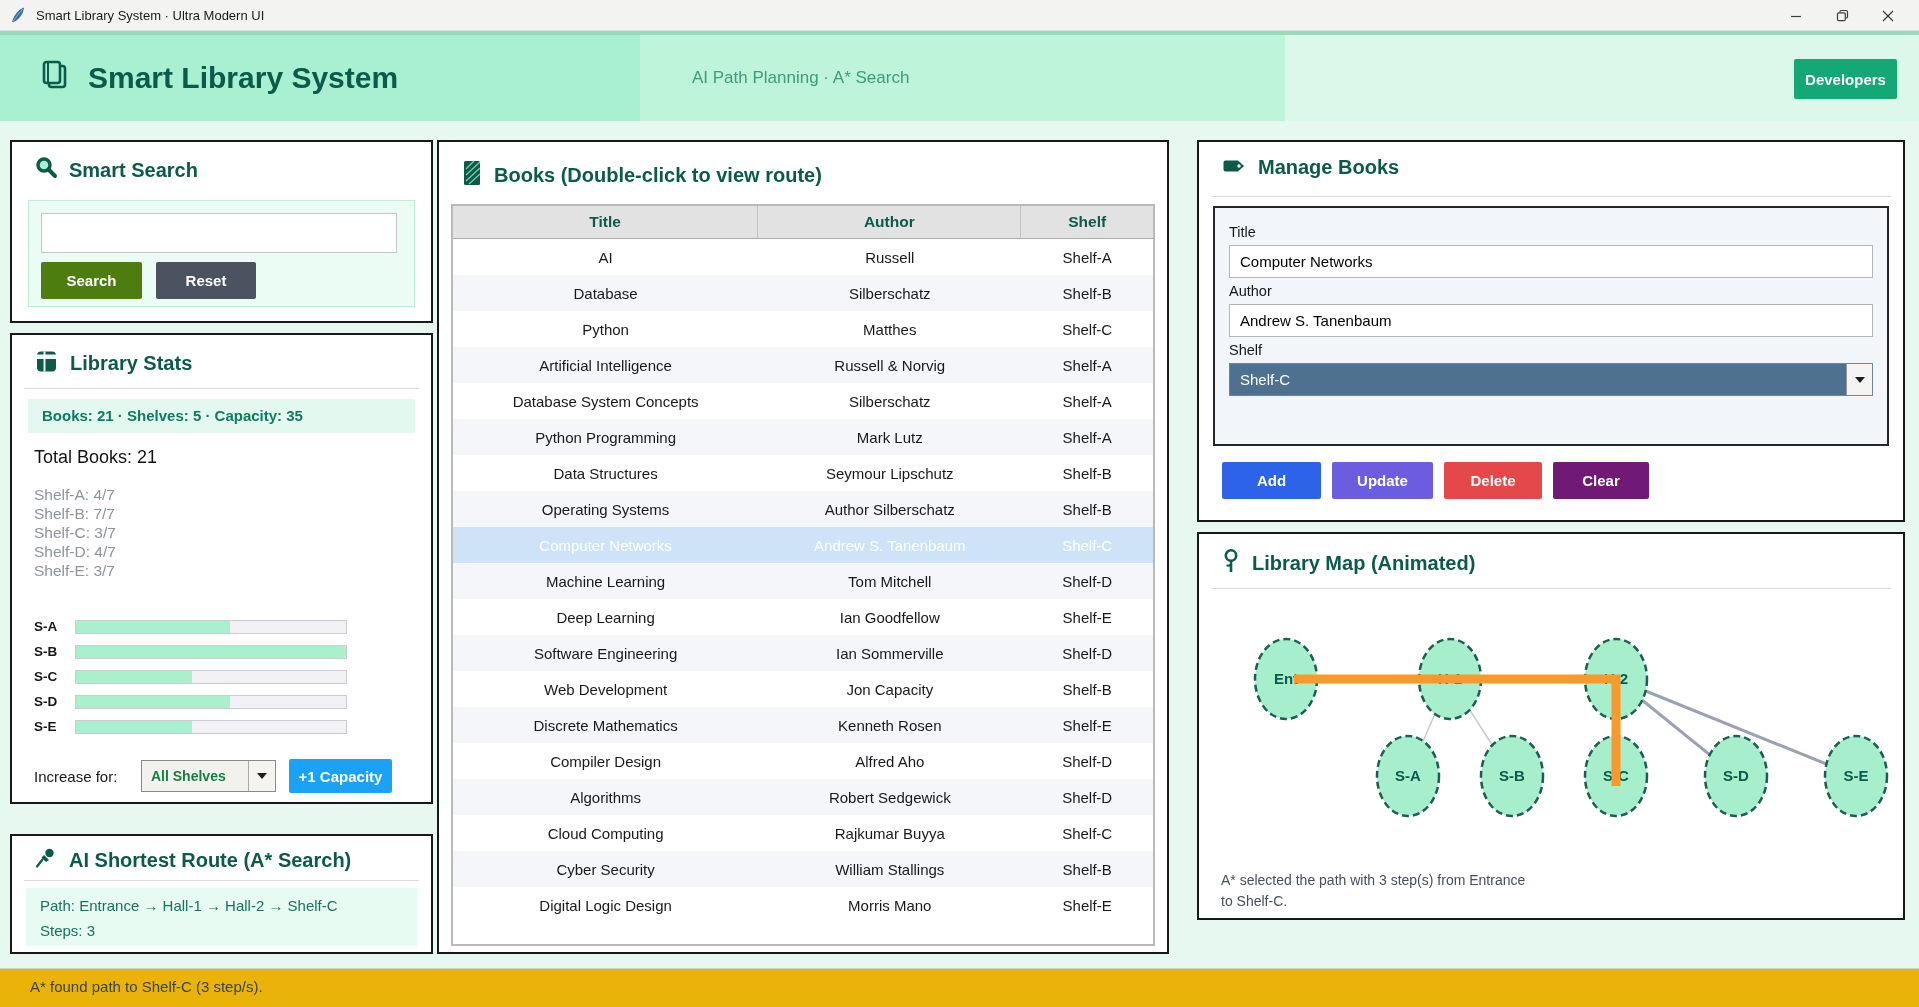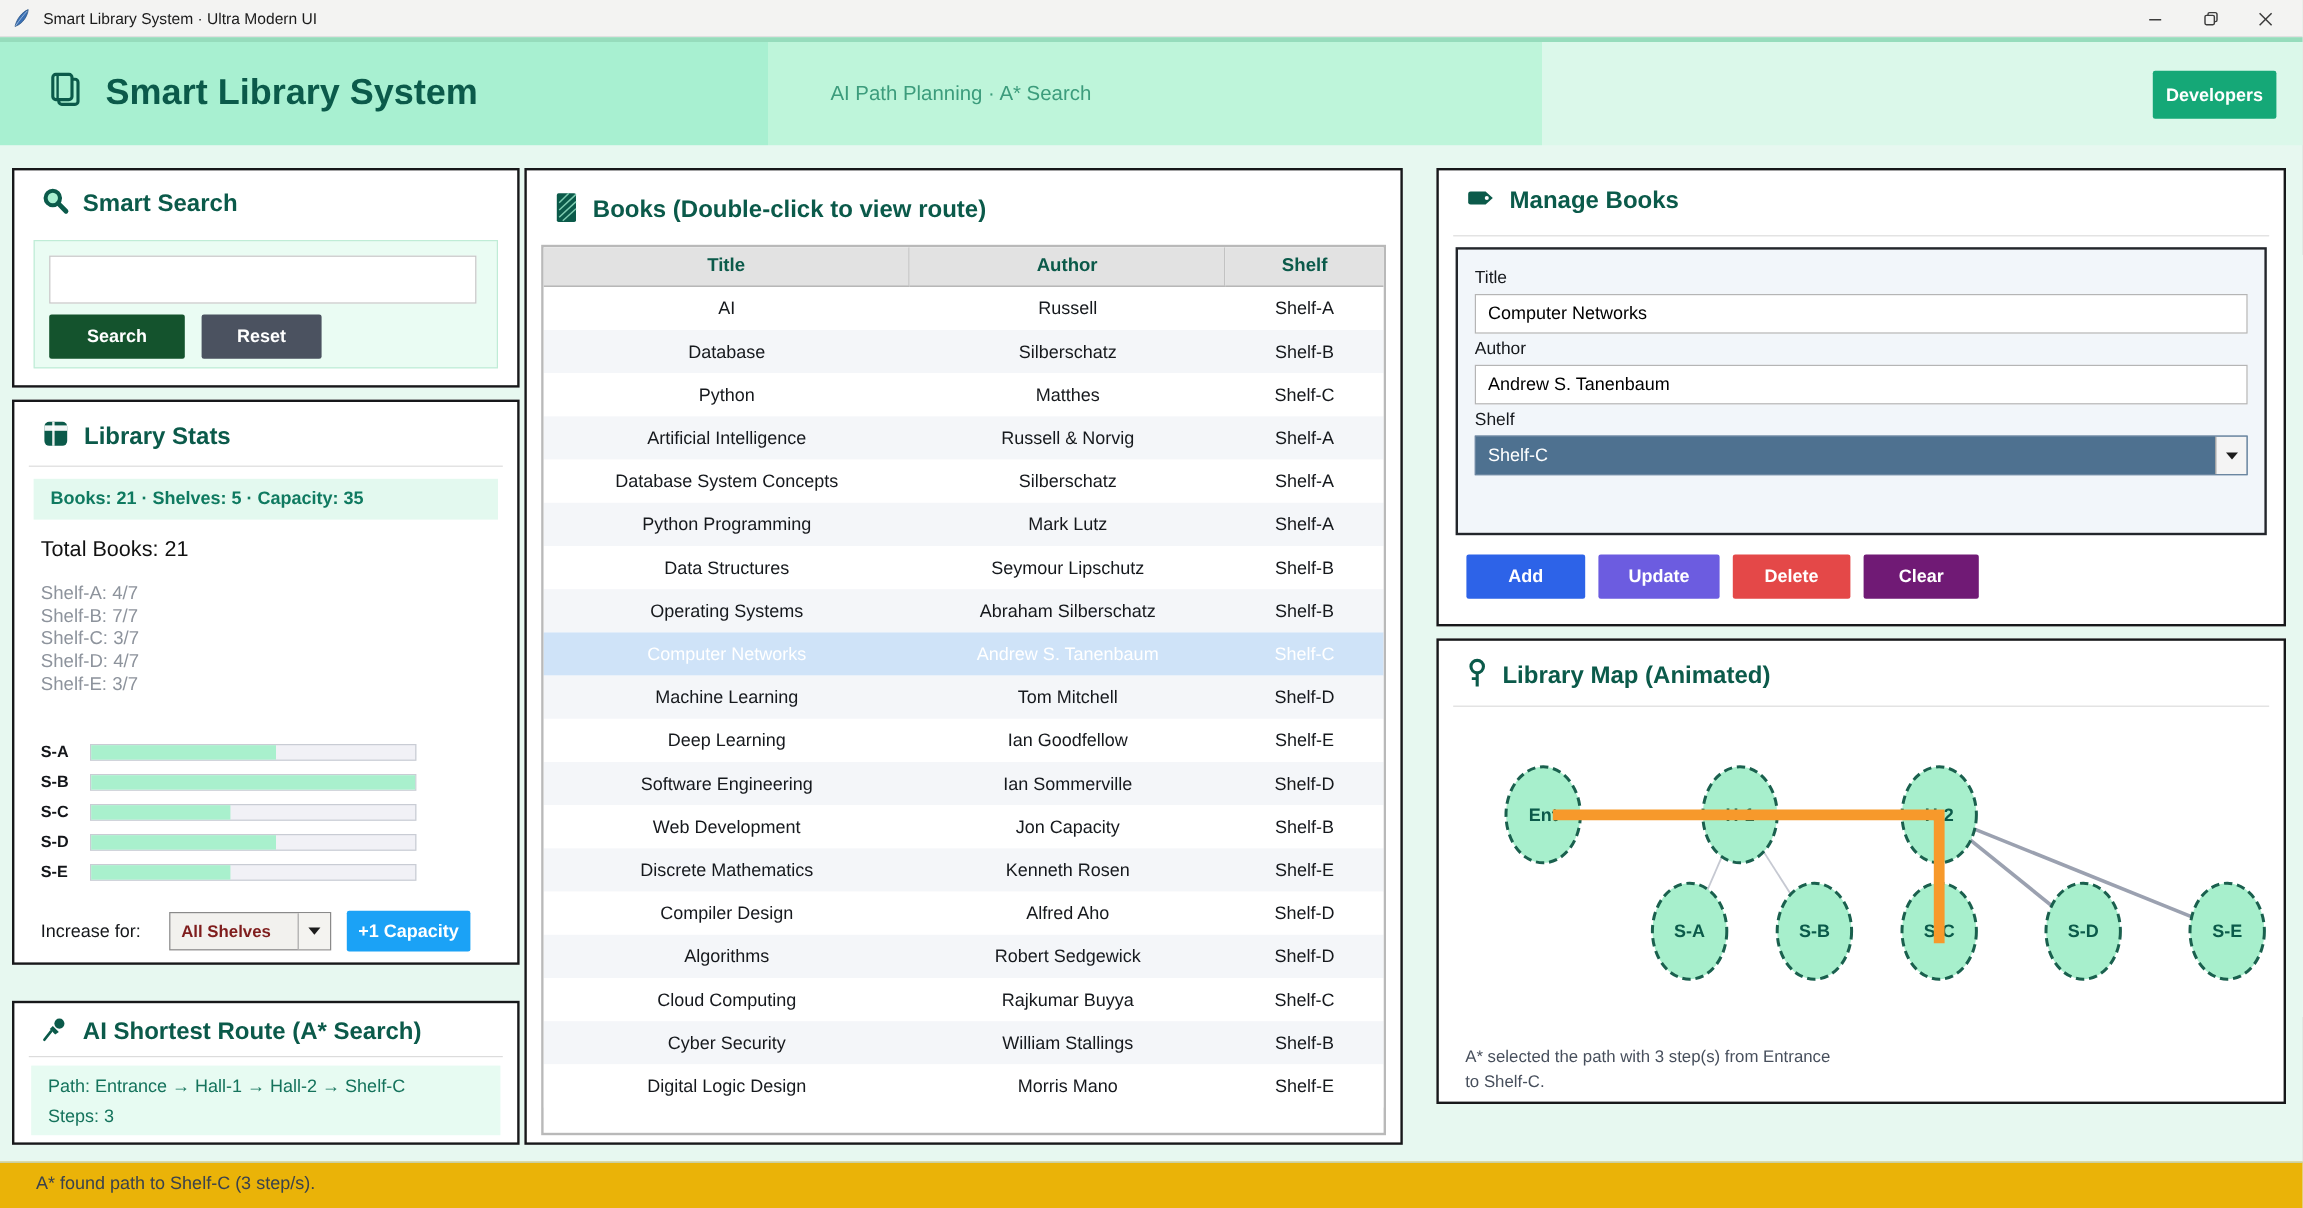--- a/index.html
+++ b/index.html
@@ -34,39 +34,39 @@
   .card-title { font-size:20px; font-weight:bold; color:#0b5a4a; white-space:nowrap; }
   .divider { position:absolute; left:12px; right:12px; height:0; border-top:1px solid #dcdcdc; }
   
   #search-card { left:10px; top:140px; width:423px; height:183px; }
   .search-panel { position:absolute; left:16px; right:16px; top:58px; bottom:14px;
     background:#eafcf3; border:1px solid #bfecd6; padding:12px; }
   .search-input { width:356px; height:40px; border:1px solid #c6c6c6; background:#fff;
     font-family:inherit; font-size:15px; padding:0 8px; display:block; }
   .search-btn-row { margin-top:9px; display:flex; gap:14px; }
   .btn { border:none; color:#fff; font-weight:bold; font-family:inherit; font-size:15px; border-radius:2px; }
-  .btn-search { width:113px; height:37px; background:#14532d; }
+  .btn-search { width:101px; height:37px; background:#4d7c0f; }
   .btn-reset  { width:100px; height:37px; background:#4b5260; }
   
   #stats-card { left:10px; top:333px; width:423px; height:471px; }
   #stats-card .divider { top:53px; }
   .stats-banner { position:absolute; left:16px; right:16px; top:64px; height:34px; background:#e3f9ef;
     font-size:15px; font-weight:bold; color:#0f7a60; line-height:34px; padding-left:14px; }
   .stats-total { position:absolute; left:22px; top:112px; font-size:18px; font-weight:normal; color:#121212; }
   .shelf-lines { position:absolute; left:22px; top:150px; font-size:15.5px; color:#8d939c; line-height:19px; }
   .bars { position:absolute; left:22px; top:279px; width:380px; }
   .bar-row { display:flex; align-items:center; height:25px; }
   .bar-label { width:41px; font-size:13.5px; font-weight:bold; color:#14161a; }
   .bar-track { width:272px; height:14px; background:#f1f1f6; border:1px solid #c9ccd4; }
   .bar-fill { height:100%; background:#a9f0cd; }
   .increase-row { position:absolute; left:22px; top:424px; display:flex; align-items:center; }
   .increase-label { font-size:15px; color:#15171a; width:107px; }
   .combo-classic { width:135px; height:32px; background:#f2f1ee; border:1px solid #8a8a8a;
     display:flex; align-items:center; }
-  .combo-classic .combo-text { flex:1; font-size:14px; font-weight:bold; color:#7f1d1d; padding-left:9px; }
+  .combo-classic .combo-text { flex:1; font-size:14px; font-weight:bold; color:#15803d; padding-left:9px; }
   .combo-classic .combo-arrow { width:27px; height:100%; border-left:1px solid #a9a9a9;
     display:flex; align-items:center; justify-content:center; background:#f4f3f0; }
   .tri-down { width:0; height:0; border-left:5px solid transparent; border-right:5px solid transparent;
     border-top:6px solid #1c1c1c; }
   .btn-capacity { width:103px; height:34px; background:#1ba2f6; margin-left:13px; }
   
   #route-card { left:10px; top:834px; width:423px; height:120px; }
   #route-card .divider { top:44px; }
   #route-card .card-head { top:10px; }
   .route-box { position:absolute; left:14px; right:14px; top:52px; height:58px; background:#e7fbf2; padding:9px 14px; }
@@ -325,21 +325,21 @@
             <div class="tcell c1">Mark Lutz</div>
             <div class="tcell c2">Shelf-A</div>
           </div>
           <div class="trow">
             <div class="tcell c0">Data Structures</div>
             <div class="tcell c1">Seymour Lipschutz</div>
             <div class="tcell c2">Shelf-B</div>
           </div>
           <div class="trow alt">
             <div class="tcell c0">Operating Systems</div>
-            <div class="tcell c1">Abraham Silberschatz</div>
+            <div class="tcell c1">Author Silberschatz</div>
             <div class="tcell c2">Shelf-B</div>
           </div>
           <div class="trow sel">
             <div class="tcell c0">Computer Networks</div>
             <div class="tcell c1">Andrew S. Tanenbaum</div>
             <div class="tcell c2">Shelf-C</div>
           </div>
           <div class="trow alt">
             <div class="tcell c0">Machine Learning</div>
             <div class="tcell c1">Tom Mitchell</div>

